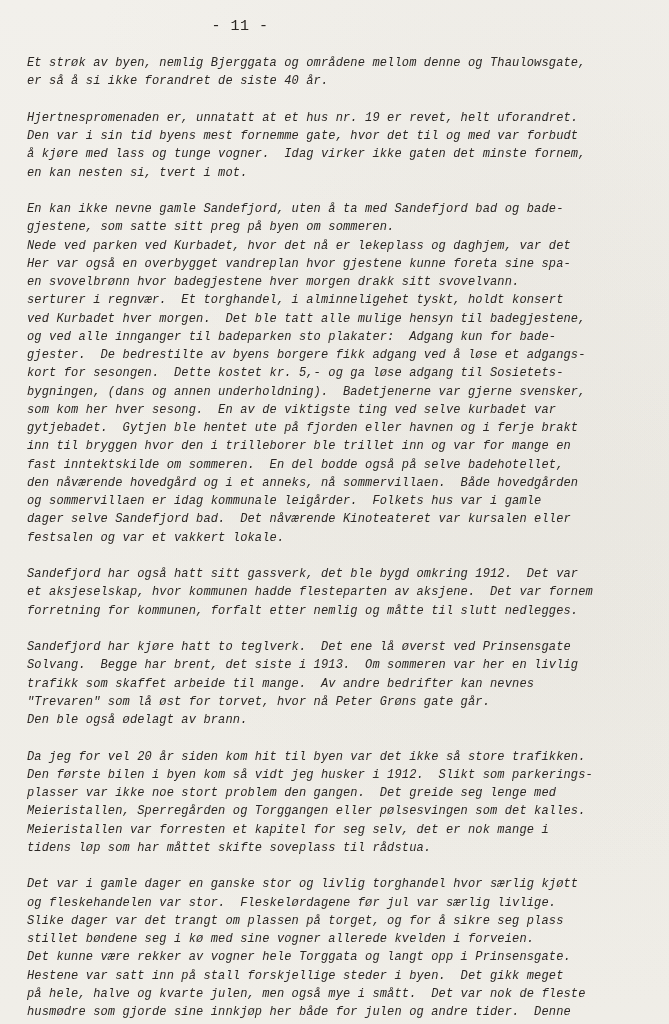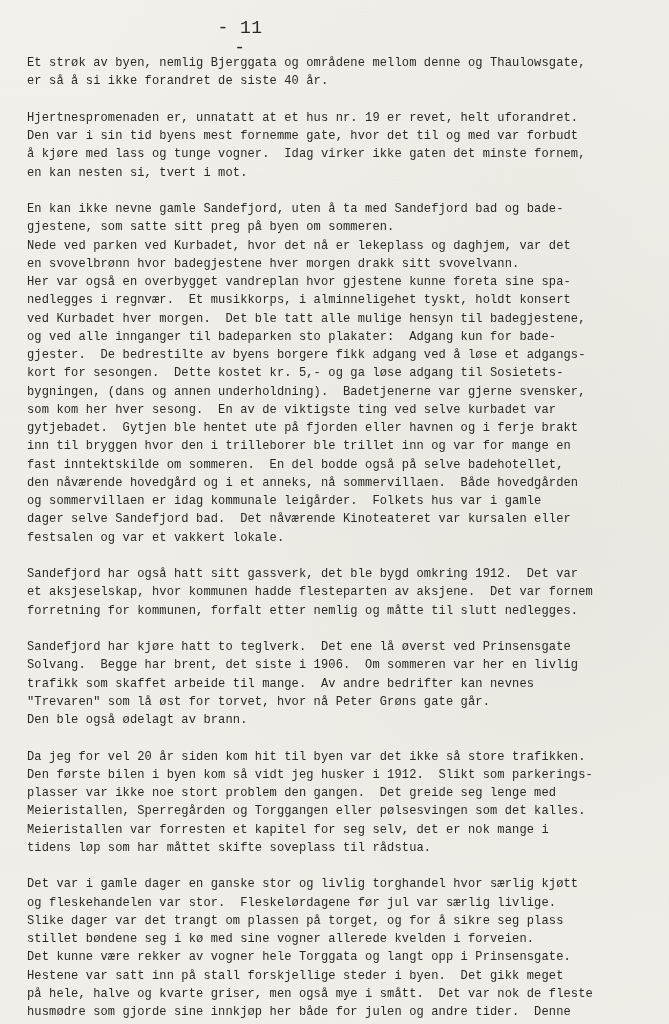--- a/index.html
+++ b/index.html
@@ -29,21 +29,21 @@
         radial-gradient(ellipse at 85% 60%, rgba(200,196,186,0.10), transparent 60%);
       pointer-events: none;
     }
     .page-number {
       position: absolute;
       top: 18px;
       left: 210px;
       width: 60px;
       text-align: center;
       font-family: "Liberation Mono", "DejaVu Sans Mono", monospace;
-      font-size: 18px;
+      font-size: 15px;
       color: #2a2622;
       letter-spacing: 0.5px;
     }
     .body-text {
       position: absolute;
       left: 27px;
       top: 54px;
       width: 620px;
       font-family: "Liberation Mono", "DejaVu Sans Mono", monospace;
       font-size: 12.05px;
@@ -51,20 +51,21 @@
       color: #2b2724;
       letter-spacing: 0.12px;
     }
     .para {
       margin: 0 0 18.25px 0;
     }
     .line {
       display: block;
       white-space: pre;
       height: 18.25px;
+      font-style: italic;
     }
   </style>
 </head>
 <body>
 
 <div class="page">
   <div class="bleed"></div>
 
   <div class="page-number">- 11 -</div>
 
@@ -78,23 +79,23 @@
       <span class="line">Hjertnespromenaden er, unnatatt at et hus nr. 19 er revet, helt uforandret.</span>
       <span class="line">Den var i sin tid byens mest fornemme gate, hvor det til og med var forbudt</span>
       <span class="line">å kjøre med lass og tunge vogner.  Idag virker ikke gaten det minste fornem,</span>
       <span class="line">en kan nesten si, tvert i mot.</span>
     </div>
 
     <div class="para">
       <span class="line">En kan ikke nevne gamle Sandefjord, uten å ta med Sandefjord bad og bade-</span>
       <span class="line">gjestene, som satte sitt preg på byen om sommeren.</span>
       <span class="line">Nede ved parken ved Kurbadet, hvor det nå er lekeplass og daghjem, var det</span>
+      <span class="line">Her var også en overbygget vandreplan hvor gjestene kunne foreta sine spa-</span>
       <span class="line">en svovelbrønn hvor badegjestene hver morgen drakk sitt svovelvann.</span>
-      <span class="line">Her var også en overbygget vandreplan hvor gjestene kunne foreta sine spa-</span>
-      <span class="line">nedlegges i regnvær.  Et musikkorps, i alminneligehet tyskt, holdt konsert</span>
+      <span class="line">serturer i regnvær.  Et torghandel, i alminneligehet tyskt, holdt konsert</span>
       <span class="line">ved Kurbadet hver morgen.  Det ble tatt alle mulige hensyn til badegjestene,</span>
       <span class="line">og ved alle innganger til badeparken sto plakater:  Adgang kun for bade-</span>
       <span class="line">gjester.  De bedrestilte av byens borgere fikk adgang ved å løse et adgangs-</span>
       <span class="line">kort for sesongen.  Dette kostet kr. 5,- og ga løse adgang til Sosietets-</span>
       <span class="line">bygningen, (dans og annen underholdning).  Badetjenerne var gjerne svensker,</span>
       <span class="line">som kom her hver sesong.  En av de viktigste ting ved selve kurbadet var</span>
       <span class="line">gytjebadet.  Gytjen ble hentet ute på fjorden eller havnen og i ferje brakt</span>
       <span class="line">inn til bryggen hvor den i trilleborer ble trillet inn og var for mange en</span>
       <span class="line">fast inntektskilde om sommeren.  En del bodde også på selve badehotellet,</span>
       <span class="line">den nåværende hovedgård og i et anneks, nå sommervillaen.  Både hovedgården</span>
@@ -104,21 +105,21 @@
     </div>
 
     <div class="para">
       <span class="line">Sandefjord har også hatt sitt gassverk, det ble bygd omkring 1912.  Det var</span>
       <span class="line">et aksjeselskap, hvor kommunen hadde flesteparten av aksjene.  Det var fornem</span>
       <span class="line">forretning for kommunen, forfalt etter nemlig og måtte til slutt nedlegges.</span>
     </div>
 
     <div class="para">
       <span class="line">Sandefjord har kjøre hatt to teglverk.  Det ene lå øverst ved Prinsensgate</span>
-      <span class="line">Solvang.  Begge har brent, det siste i 1906.  Om sommeren var her en livlig</span>
+      <span class="line">Solvang.  Begge har brent, det siste i 1913.  Om sommeren var her en livlig</span>
       <span class="line">trafikk som skaffet arbeide til mange.  Av andre bedrifter kan nevnes</span>
       <span class="line">"Trevaren" som lå øst for torvet, hvor nå Peter Grøns gate går.</span>
       <span class="line">Den ble også ødelagt av brann.</span>
     </div>
 
     <div class="para">
       <span class="line">Da jeg for vel 20 år siden kom hit til byen var det ikke så store trafikken.</span>
       <span class="line">Den første bilen i byen kom så vidt jeg husker i 1912.  Slikt som parkerings-</span>
       <span class="line">plasser var ikke noe stort problem den gangen.  Det greide seg lenge med</span>
       <span class="line">Meieristallen, Sperregården og Torggangen eller pølsesvingen som det kalles.</span>
@@ -126,19 +127,19 @@
       <span class="line">tidens løp som har måttet skifte soveplass til rådstua.</span>
     </div>
 
     <div class="para">
       <span class="line">Det var i gamle dager en ganske stor og livlig torghandel hvor særlig kjøtt</span>
       <span class="line">og fleskehandelen var stor.  Fleskelørdagene før jul var særlig livlige.</span>
       <span class="line">Slike dager var det trangt om plassen på torget, og for å sikre seg plass</span>
       <span class="line">stillet bøndene seg i kø med sine vogner allerede kvelden i forveien.</span>
       <span class="line">Det kunne være rekker av vogner hele Torggata og langt opp i Prinsensgate.</span>
       <span class="line">Hestene var satt inn på stall forskjellige steder i byen.  Det gikk meget</span>
-      <span class="line">på hele, halve og kvarte griser, men også mye i smått.  Det var nok de fleste</span>
+      <span class="line">på hele, halve og kvarte julen, men også mye i smått.  Det var nok de fleste</span>
       <span class="line">husmødre som gjorde sine innkjøp her både for julen og andre tider.  Denne</span>
 
     </div>
 
   </div>
 </div>
 
 </body></html>

